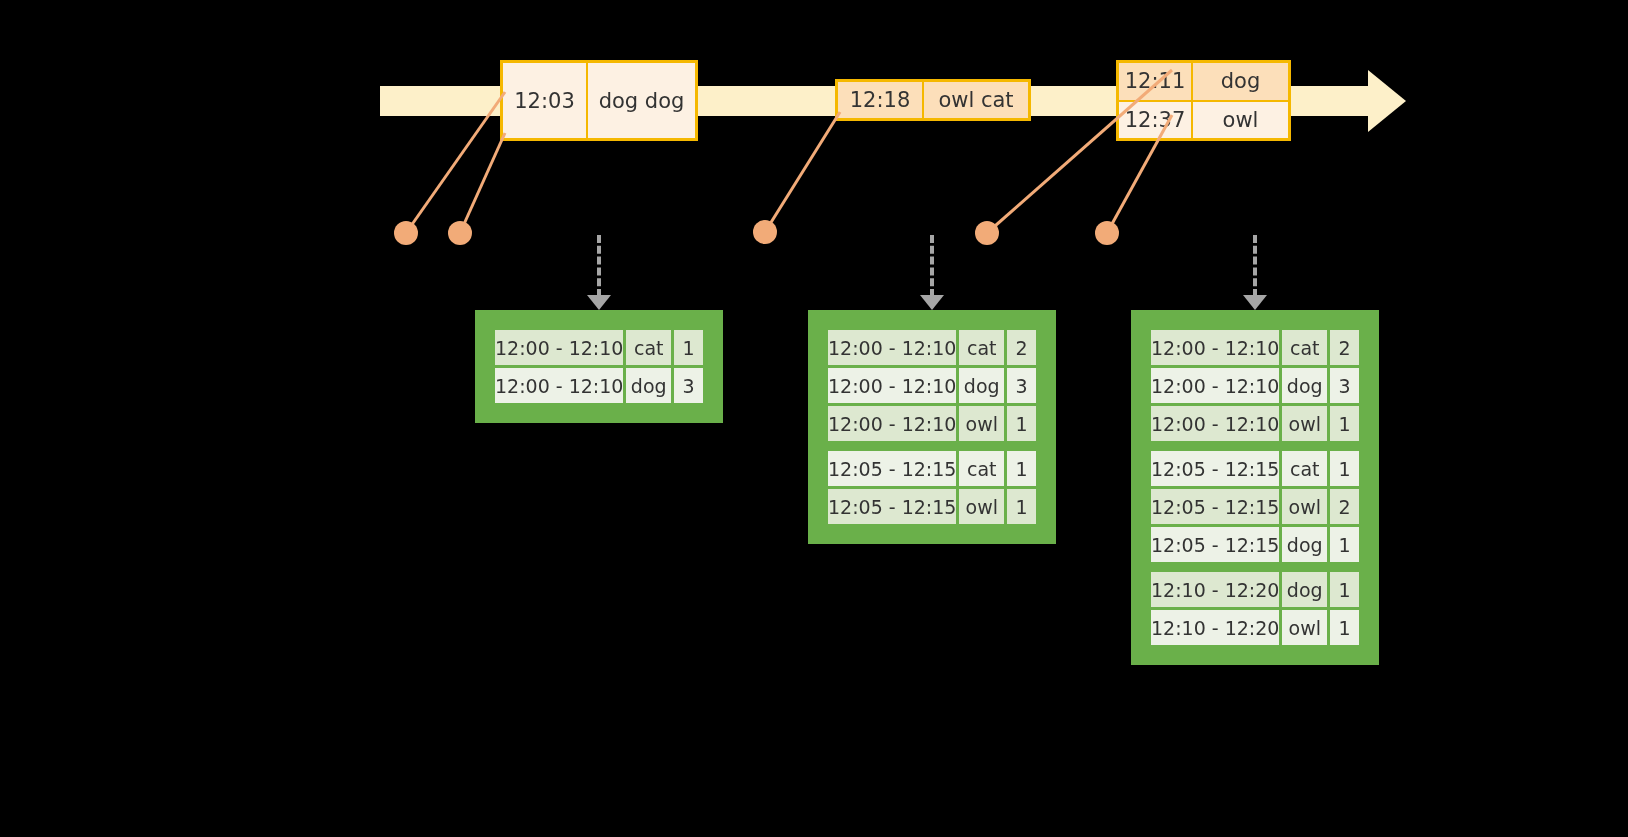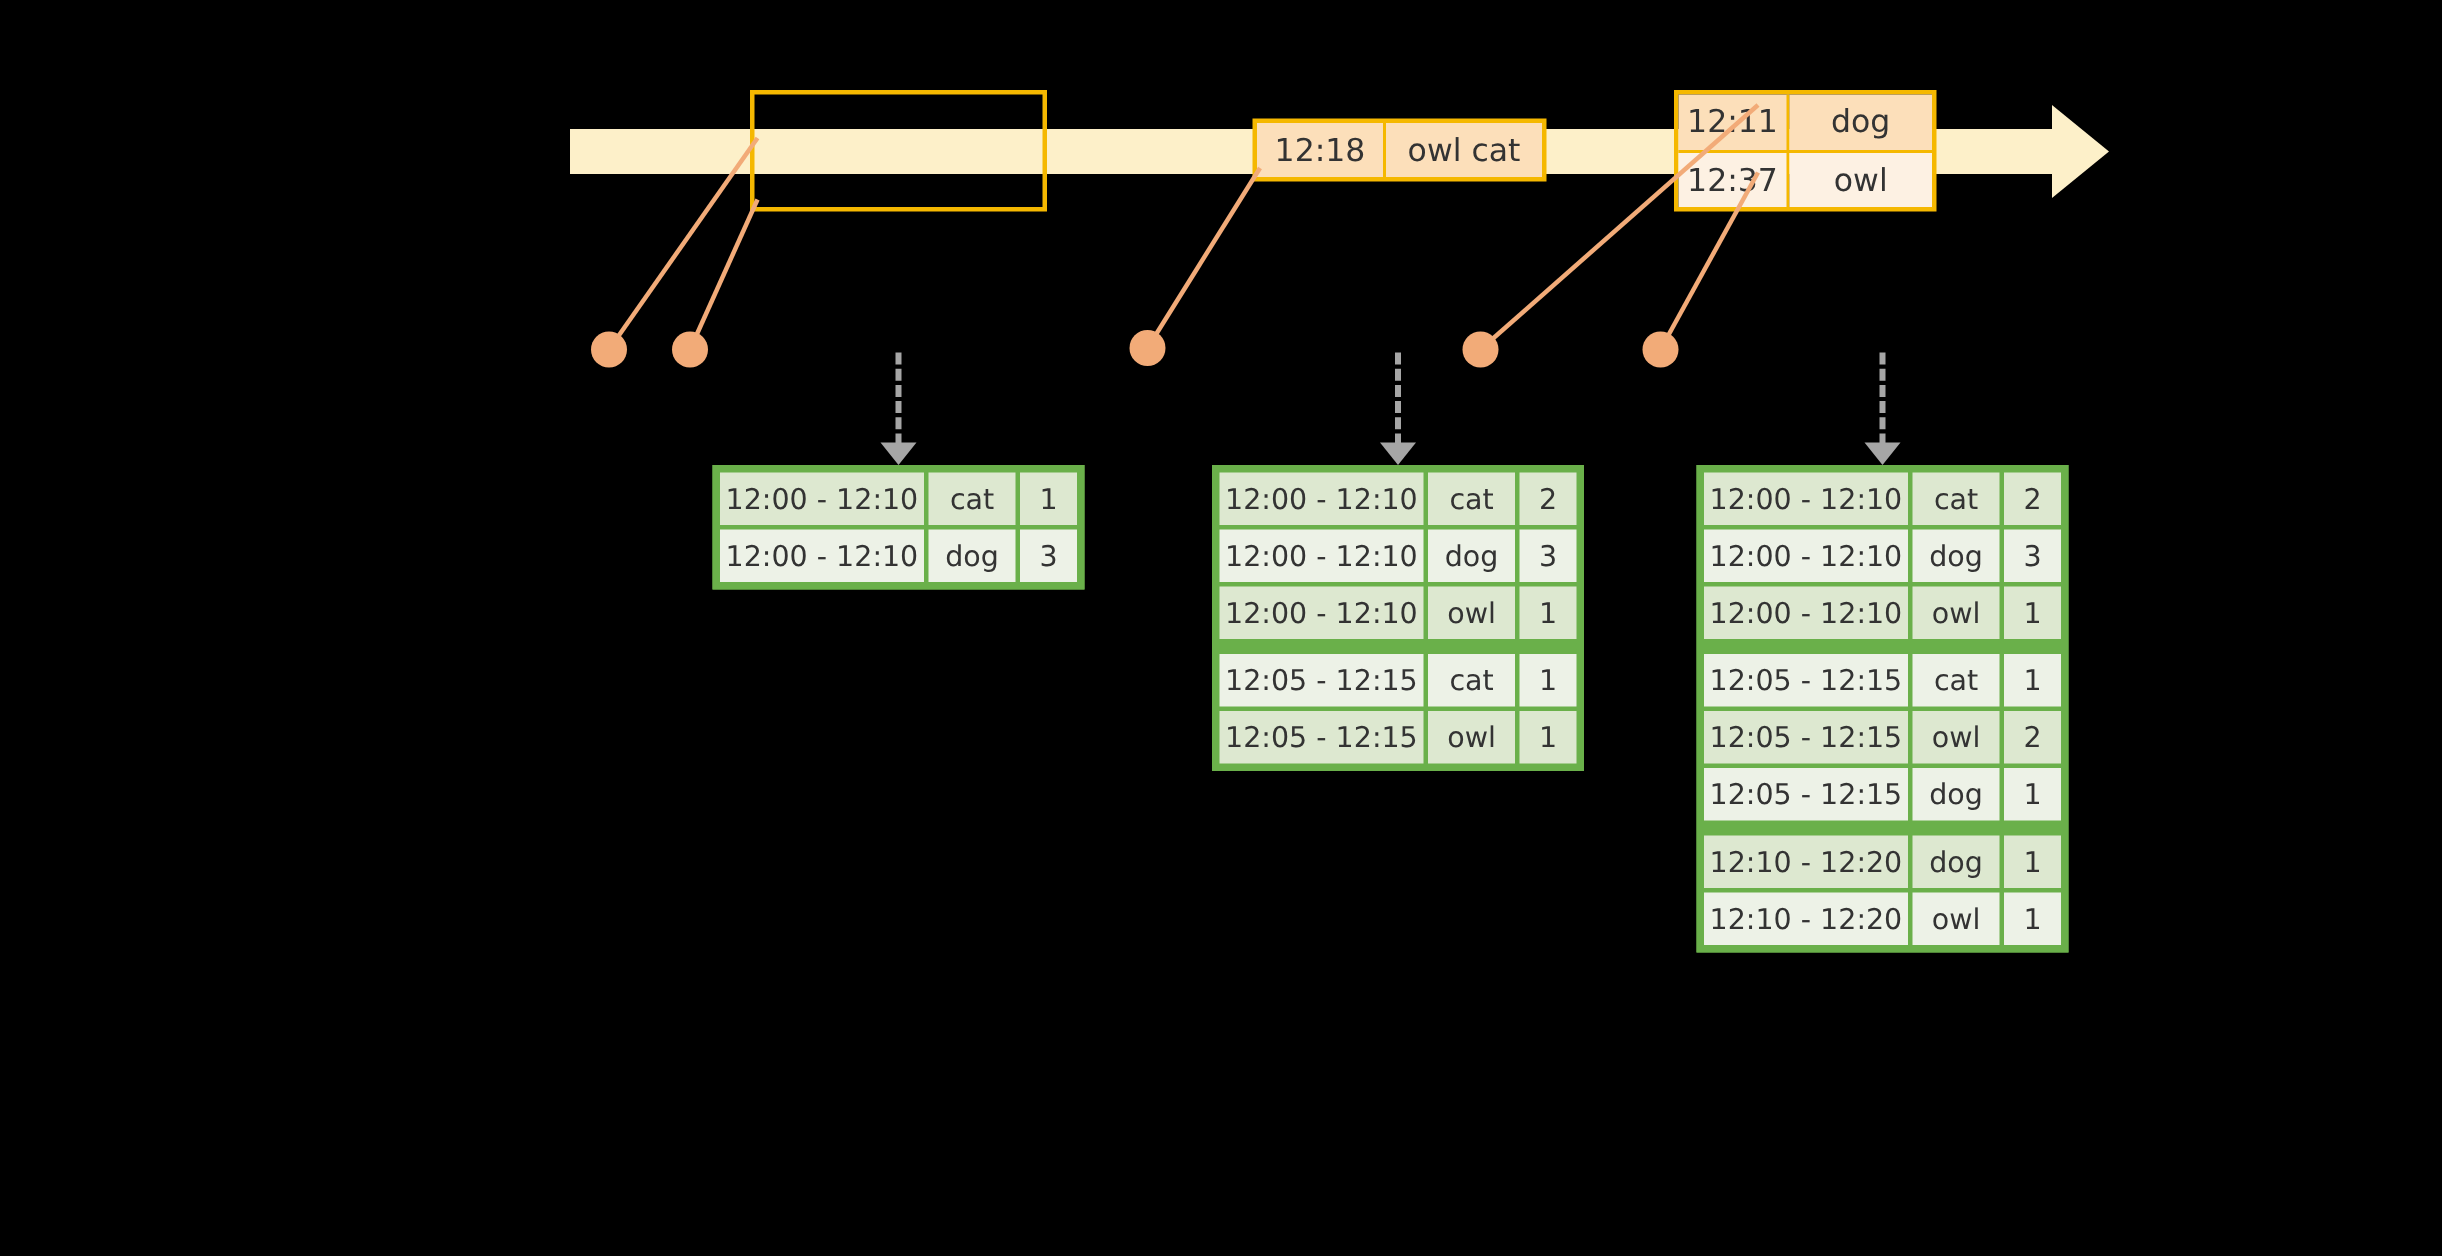--- a/index.html
+++ b/index.html
@@ -42,21 +42,21 @@
   
   .darrow{position:absolute;width:14px;}
   .darrow .stem{position:absolute;left:5px;top:0;width:0;height:100%;
                 border-left:4px dashed #a6a6a6;}
   .darrow .head{position:absolute;left:-5px;bottom:-13px;width:0;height:0;
                 border-left:12px solid transparent;border-right:12px solid transparent;
                 border-top:15px solid #a6a6a6;}
 
   
   .rtable{position:absolute;border:4px solid #6ab04a;box-sizing:border-box;
-          background:#6ab04a;display:flex;flex-direction:column;gap:3px;padding:1px;}
+          background:#6ab04a;display:flex;flex-direction:column;gap:3px;padding:16px;}
   .rrow{display:flex;gap:3px;height:35px;}
   .rcell{display:flex;align-items:center;justify-content:center;
          font-size:19px;color:#333;white-space:nowrap;}
   .rrow.shade .rcell{background:#dde8d0;}
   .rrow.plain .rcell{background:#edf2e7;}
   .rcell.win{width:calc(100% - 0px);}
   .grp-sep{height:4px;background:#6ab04a;}
 
   #tbl1{left:475px;top:310px;width:248px;}
   #tbl1 .rcell.win{width:140px;}
@@ -75,20 +75,24 @@
 </style>
 </head>
 <body>
 
 <div class="stage">
 
   <div class="timeline-bar"></div>
   <div class="timeline-head"></div>
 
   <div class="evt" id="evt1">
+    <div class="evt-row r1">
+      <div class="cell time">12:03</div>
+      <div class="cell val">dog dog</div>
+    </div>
   </div>
 
   <div class="evt" id="evt2">
     <div class="evt-row r0">
       <div class="cell time">12:18</div>
       <div class="cell val">owl cat</div>
     </div>
   </div>
 
   <div class="evt" id="evt3">

